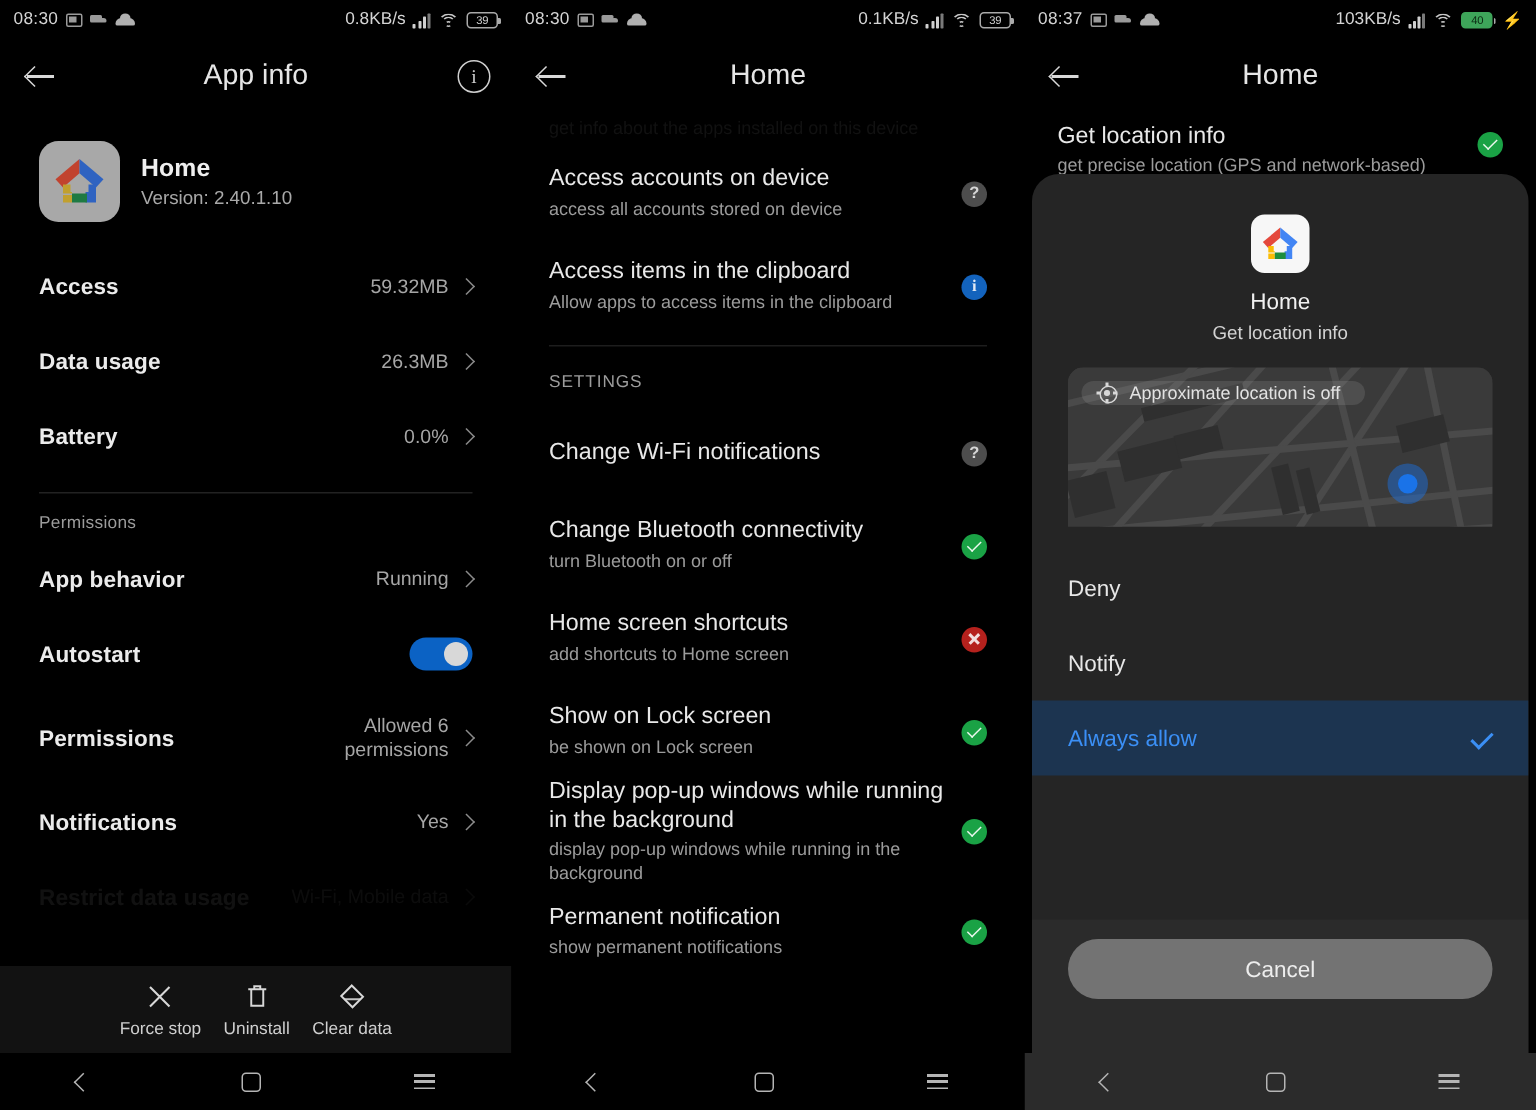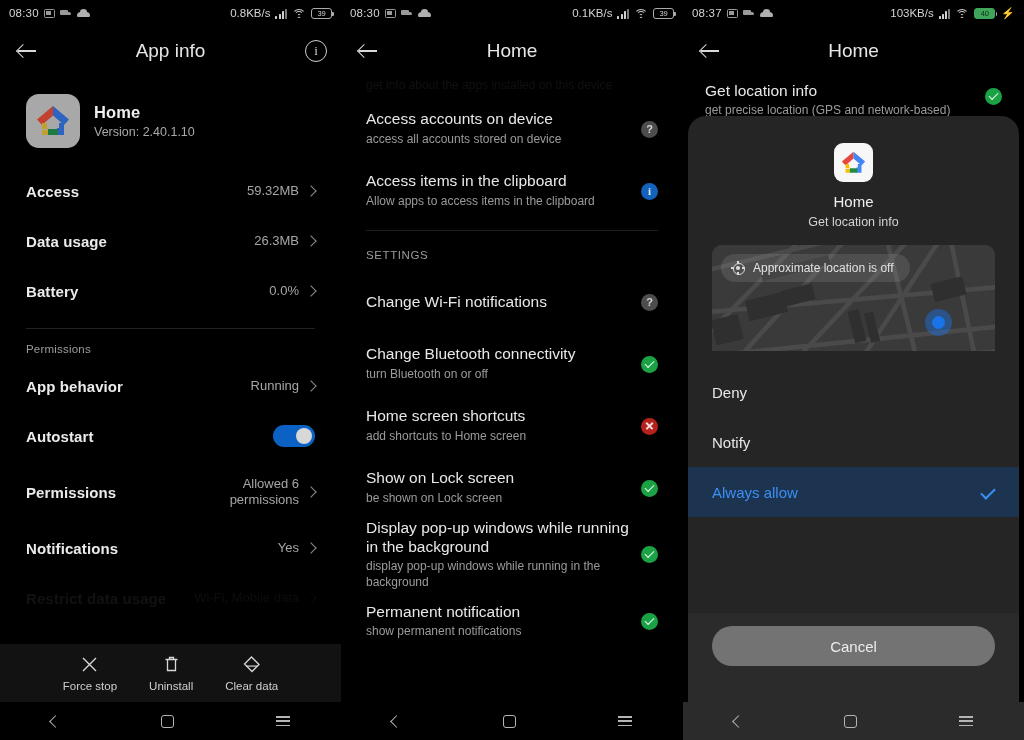--- a/index.html
+++ b/index.html
@@ -106,21 +106,21 @@
     width:42px; height:22px; border-radius:11px; background:#0b62c4; position:relative; cursor:pointer;
   }
   .toggle::after {
     content:""; position:absolute; right:3px; top:3px; width:16px; height:16px; border-radius:50%; background:#d8d8d8;
   }
   .row.tall { height:62px; }
   .row-faded { opacity:.07; }
 
   .bottom-actions {
     position:absolute; left:0; right:0; bottom:38px; height:58px; background:#121212;
-    display:flex; align-items:center; justify-content:center; gap:32px;
+    display:flex; align-items:center; justify-content:center; gap:15px;
   }
   .action { display:flex; flex-direction:column; align-items:center; gap:5px; cursor:pointer; }
   .action-label { font-size:11.5px; color:#cfcfcf; }
   .action svg { display:block; }
 
   
   .navbar {
     position:absolute; left:0; right:0; bottom:0; height:38px;
     display:flex; align-items:center; justify-content:space-around; background:#000;
   }
@@ -171,21 +171,21 @@
   .dlg-app-icon svg { position:absolute; left:5px; top:5px; }
   .dlg-app-name { font-size:15px; color:#f0f0f0; margin-top:11px; }
   .dlg-app-perm { font-size:12.5px; color:#d3d3d3; margin-top:5px; }
 
   .map {
     margin: 16px 24px 0; height:106px; border-radius:10px 10px 0 0; position:relative; overflow:hidden;
     background:#3a3a3a;
   }
   .map svg { position:absolute; inset:0; }
   .map-chip {
-    position:absolute; left:9px; top:9px; height:28px; border-radius:14px;
+    position:absolute; left:9px; top:9px; height:16px; border-radius:14px;
     background:rgba(255,255,255,.10); display:flex; align-items:center; gap:8px; padding: 0 16px 0 10px;
   }
   .map-chip-label { font-size:12px; color:#e2e2e2; white-space:nowrap; }
   .gps-icon { width:14px; height:14px; position:relative; flex:none; }
   .gps-icon::before {
     content:""; position:absolute; left:2px; top:2px; width:10px; height:10px;
     border:1.5px solid #d8d8d8; border-radius:50%;
   }
   .gps-icon::after { content:""; position:absolute; left:5.2px; top:5.2px; width:3.6px; height:3.6px; background:#d8d8d8; border-radius:50%; }
   .gps-tick { position:absolute; background:#d8d8d8; }

